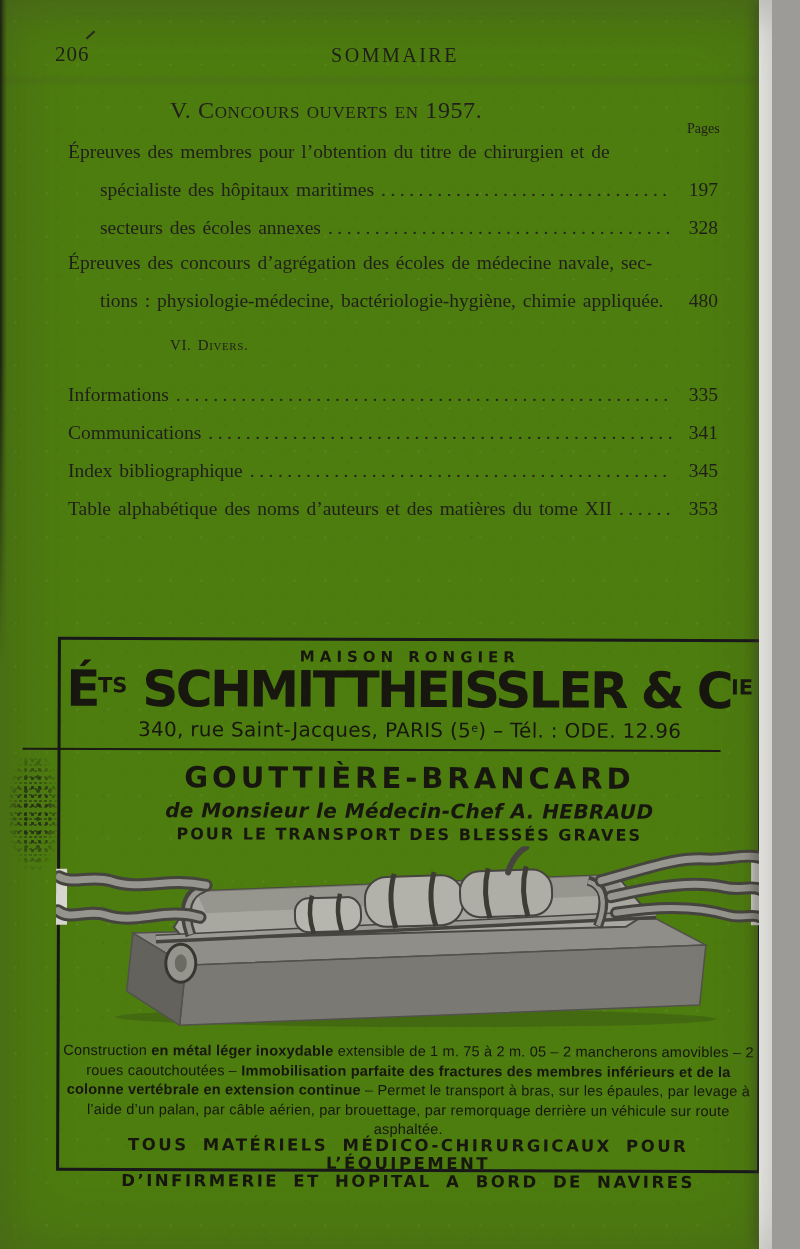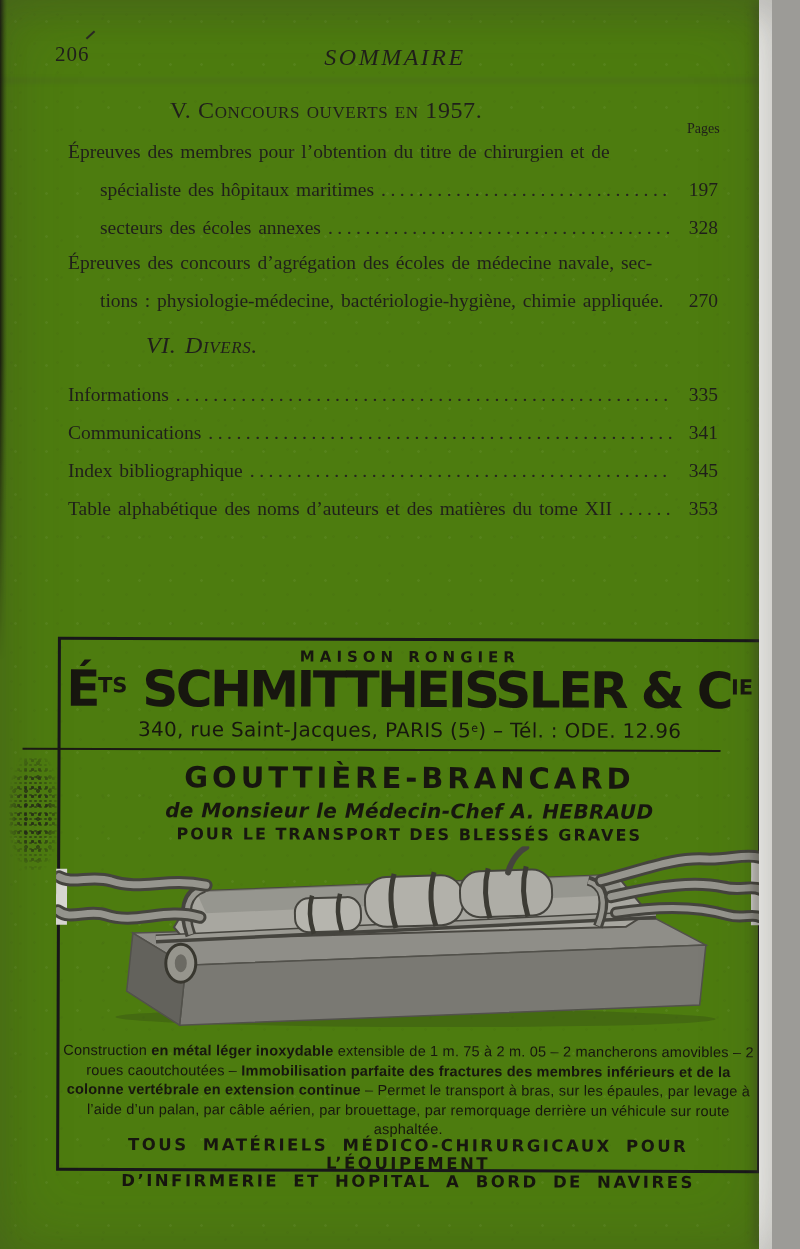--- a/index.html
+++ b/index.html
@@ -45,39 +45,39 @@
       radial-gradient(circle, rgba(28,27,24,0.7) 1.6px, transparent 2.3px);
     background-size: 7px 9px, 5px 6px, 12px 14px;
     -webkit-mask-image: radial-gradient(ellipse at 52% 48%, black 35%, transparent 74%);
             mask-image: radial-gradient(ellipse at 52% 48%, black 35%, transparent 74%);
     opacity:0.85;
   }
 
   
   .page-number { position:absolute; left:55px; top:42px; font-size:21px; letter-spacing:1px; z-index:2; }
   .header-title { position:absolute; left:0; top:44px; width:790px; text-align:center;
-    font-size:24px; letter-spacing:2.5px; z-index:2;font-style:italic; }
+    font-size:20px; letter-spacing:2.5px; z-index:2; }
 
   
   .heading-v { position:absolute; left:170px; top:97px; font-size:24px;
     font-variant:small-caps; letter-spacing:0.6px; z-index:2; }
   .pages-label { position:absolute; left:687px; top:121px; font-size:14px; z-index:2; }
 
   .toc-area { position:absolute; left:68px; top:139px; width:650px; z-index:2;
     font-size:19.5px; line-height:26px; word-spacing:2px; }
   .toc-entry { margin-bottom:9px; }
   .toc-l1 { white-space:nowrap; }
   .toc-row { display:flex; align-items:baseline;margin-top:12px; }
   .toc-row .toc-cont { white-space:nowrap; padding-left:32px; }
   .toc-row .toc-text { white-space:nowrap; }
   .dots { flex:1 1 auto; min-width:0; overflow:hidden; white-space:nowrap;
     letter-spacing:4.5px; margin:0 2px 0 7px; color:#26251f; }
   .num { flex:none; width:44px; text-align:right; }
-  .heading-vi { margin:18px 0 24px 78px; font-size:24px;
-    font-variant:small-caps; letter-spacing:0.6px;font-style:italic; }
+  .heading-vi { margin:18px 0 24px 102px; font-size:15px;
+    font-variant:small-caps; letter-spacing:0.6px; }
   .toc-single { margin-bottom:5px; }
 
   
   .ad {
     position:absolute; left:57px; top:638px; width:698px; height:528px; z-index:3;
     border:3px solid #18171a; transform:rotate(0.2deg);
     font-family:"DejaVu Sans", sans-serif; color:#17160f;
   }
   .ad > div { position:absolute; left:0; width:100%; text-align:center; }
   .ad-house { top:7px; font-size:15px; font-weight:700; letter-spacing:5px; }
@@ -128,21 +128,21 @@
         <span class="dots">..........................................................................................................</span>
         <span class="num">328</span>
       </div>
     </div>
 
     <div class="toc-entry">
       <div class="toc-l1">Épreuves des concours d’agrégation des écoles de médecine navale, sec-</div>
       <div class="toc-row">
         <span class="toc-cont">tions : physiologie-médecine, bactériologie-hygiène, chimie appliquée.</span>
         <span class="dots"></span>
-        <span class="num">270</span>
+        <span class="num">480</span>
       </div>
     </div>
 
     <div class="heading-vi">VI. Divers.</div>
 
     <div class="toc-single">
       <div class="toc-row">
         <span class="toc-text">Informations</span>
         <span class="dots">..........................................................................................................</span>
         <span class="num">335</span>

